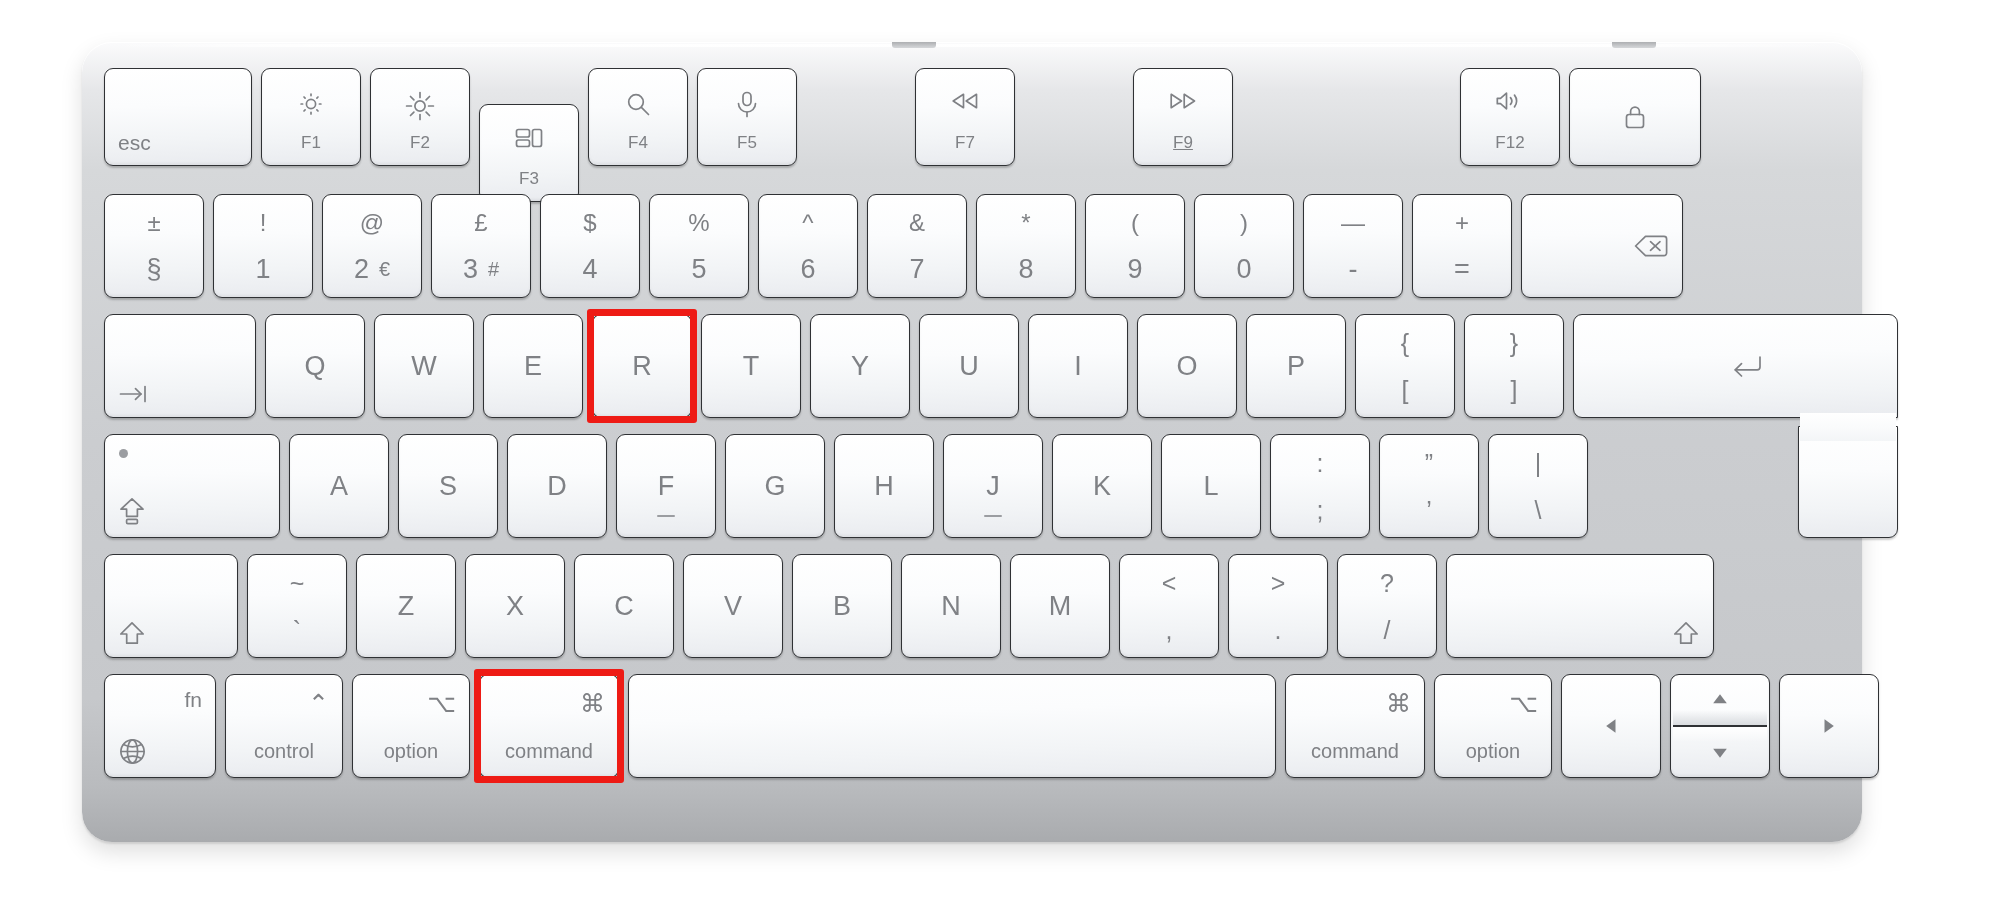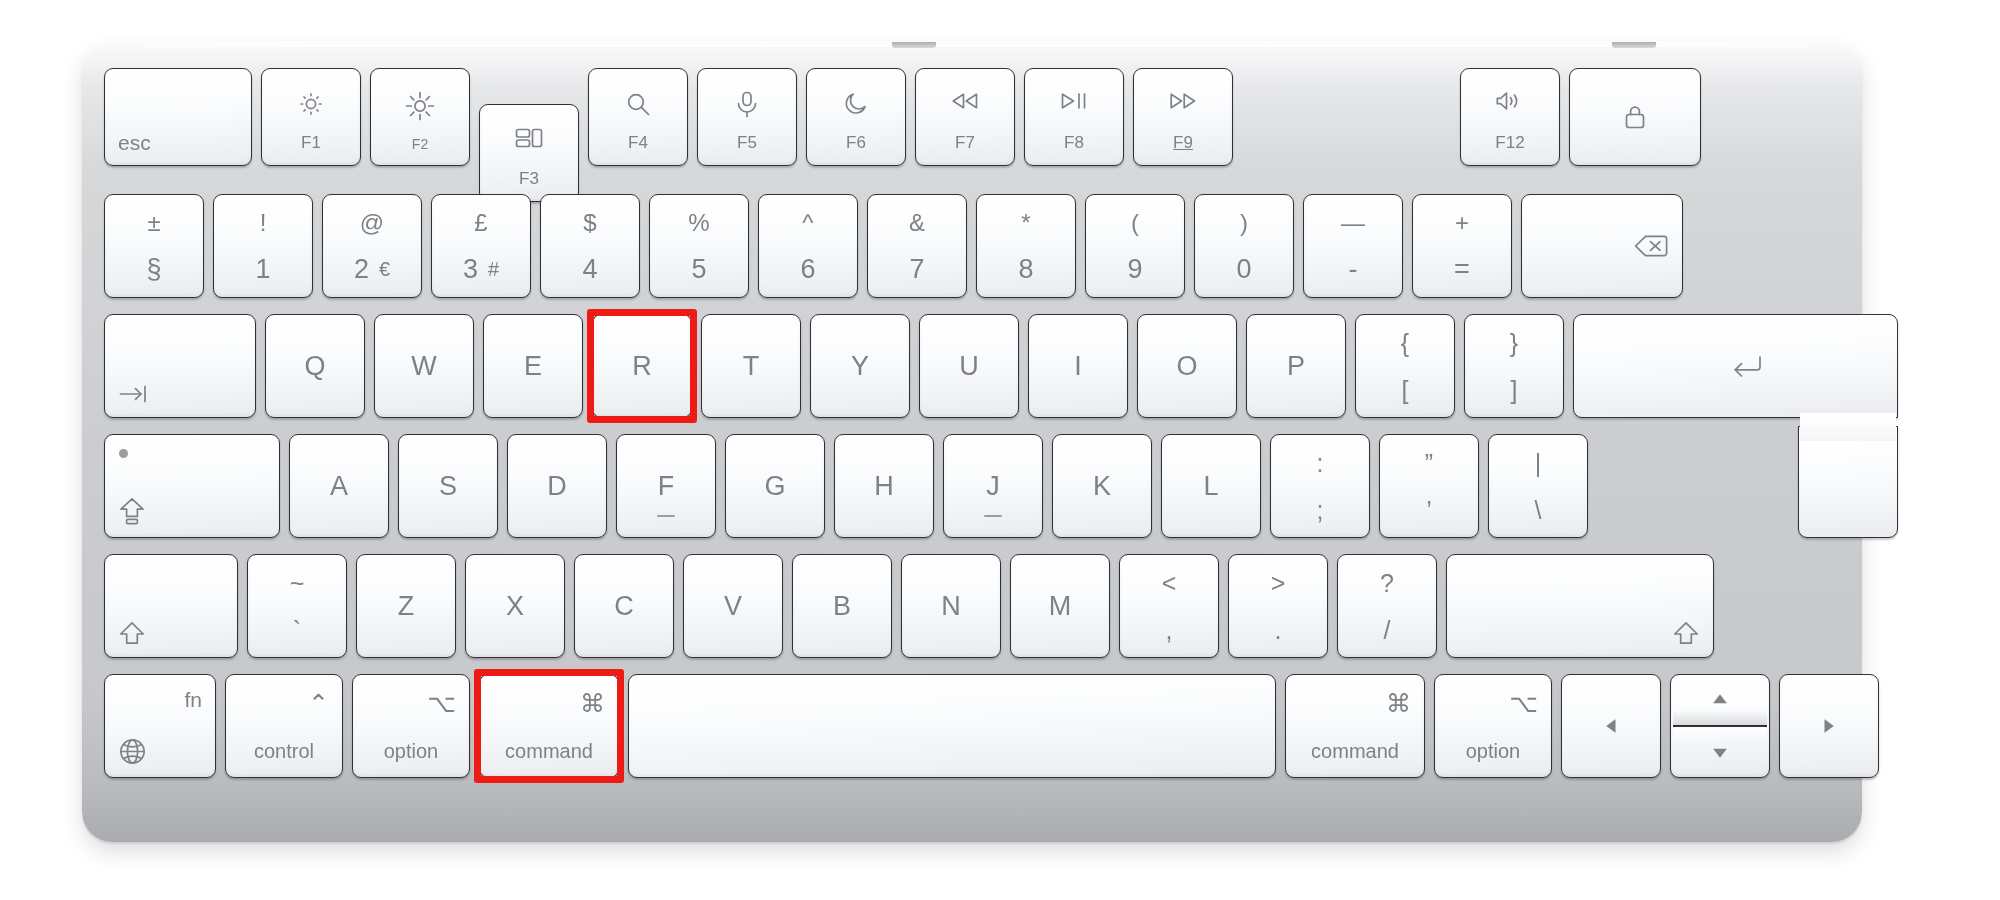--- a/index.html
+++ b/index.html
@@ -187,21 +187,21 @@
                 <line class="stroke" x1="21.1" y1="21.1" x2="24.5" y2="24.5"></line>
                 <line class="stroke" x1="15.0" y1="23.6" x2="15.0" y2="28.4"></line>
                 <line class="stroke" x1="8.9" y1="21.1" x2="5.5" y2="24.5"></line>
                 <line class="stroke" x1="6.4" y1="15.0" x2="1.6" y2="15.0"></line>
                 <line class="stroke" x1="8.9" y1="8.9" x2="5.5" y2="5.5"></line>
                 <line class="stroke" x1="15.0" y1="6.4" x2="15.0" y2="1.6"></line>
                 <line class="stroke" x1="21.1" y1="8.9" x2="24.5" y2="5.5"></line>
               </svg>
             </span>
           </span>
-          <span class="lbl c-fnlabel" style="font-size:14px;">F2</span>
+          <span class="lbl c-fnlabel" style="font-size:17px;">F2</span>
         </div>
         <div class="key" style="left: 397px; top: 26px; width: 100px; height: 98px; margin-top: 36px;">
           <span class="lbl" style="left:50%;top:22px;transform:translateX(-50%);">
             <span class="ico">
               <svg width="28" height="22" viewBox="0 0 28 22">
                 <rect class="stroke" x="1.5" y="2.5" width="13" height="7.5" rx="2"></rect>
                 <rect class="stroke" x="1.5" y="13" width="13" height="6.5" rx="2"></rect>
                 <rect class="stroke" x="17.5" y="2.5" width="9" height="17" rx="2"></rect>
               </svg>
             </span>
@@ -224,52 +224,30 @@
             <span class="ico">
               <svg width="22" height="27" viewBox="0 0 22 27">
                 <rect class="stroke" x="7" y="1.5" width="8" height="13" rx="4"></rect>
                 <path class="stroke" d="M2.5 12.5 a8.5 8.5 0 0 0 17 0"></path>
                 <line class="stroke" x1="11" y1="21" x2="11" y2="25.5"></line>
               </svg>
             </span>
           </span>
           <span class="lbl c-fnlabel" style="font-size:17px;">F5</span>
         </div>
-        <div class="key" style="left: 724px; top: 26px; width: 100px; height: 98px;">
-          <span class="lbl" style="left:50%;top:22px;transform:translateX(-50%);">
-            <span class="ico">
-              <svg width="25" height="25" viewBox="0 0 25 25">
-                <path class="stroke" d="M21.5 15.6A9.6 9.6 0 1 1 9.6 3.2a7.9 7.9 0 0 0 11.9 12.4z"></path>
-              </svg>
-            </span>
-          </span>
-          <span class="lbl c-fnlabel" style="font-size:17px;">F6</span>
-        </div>
         <div class="key" style="left: 833px; top: 26px; width: 100px; height: 98px;">
           <span class="lbl" style="left:50%;top:22px;transform:translateX(-50%);">
             <span class="ico">
               <svg width="30" height="20" viewBox="0 0 30 20">
                 <path class="stroke" d="M13.5 3.3 L3.2 10 L13.5 16.7 Z"></path>
                 <path class="stroke" d="M26.5 3.3 L16.2 10 L26.5 16.7 Z"></path>
               </svg>
             </span>
           </span>
           <span class="lbl c-fnlabel" style="font-size:17px;">F7</span>
-        </div>
-        <div class="key" style="left: 942px; top: 26px; width: 100px; height: 98px;">
-          <span class="lbl" style="left:50%;top:22px;transform:translateX(-50%);">
-            <span class="ico">
-              <svg width="28" height="20" viewBox="0 0 28 20">
-                <path class="stroke" d="M2.5 3.2 L13.5 10 L2.5 16.8 Z"></path>
-                <line class="stroke" stroke-width="1.9" x1="19" y1="3.2" x2="19" y2="16.8"></line>
-                <line class="stroke" stroke-width="1.9" x1="24.5" y1="3.2" x2="24.5" y2="16.8"></line>
-              </svg>
-            </span>
-          </span>
-          <span class="lbl c-fnlabel" style="font-size:17px;">F8</span>
         </div>
         <div class="key" style="left: 1051px; top: 26px; width: 100px; height: 98px;">
           <span class="lbl" style="left:50%;top:22px;transform:translateX(-50%);">
             <span class="ico">
               <svg width="30" height="20" viewBox="0 0 30 20">
                 <path class="stroke" d="M3.2 3.3 L13.5 10 L3.2 16.7 Z"></path>
                 <path class="stroke" d="M16.2 3.3 L26.5 10 L16.2 16.7 Z"></path>
               </svg>
             </span>
           </span>

